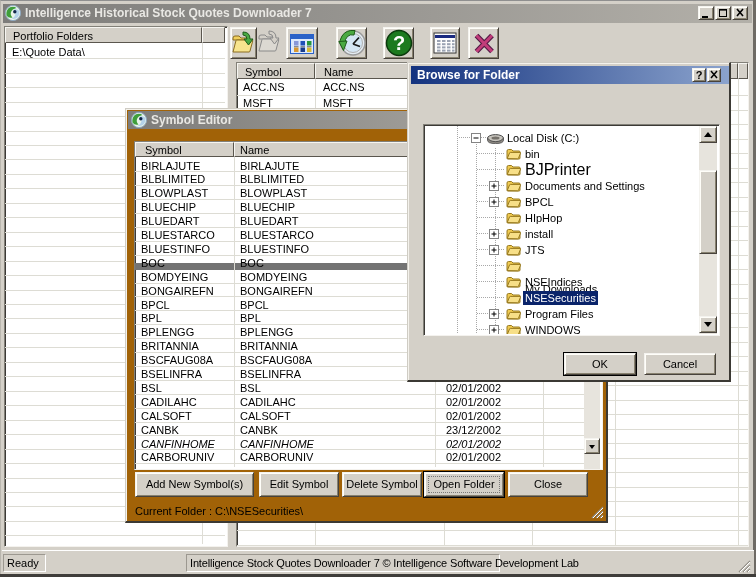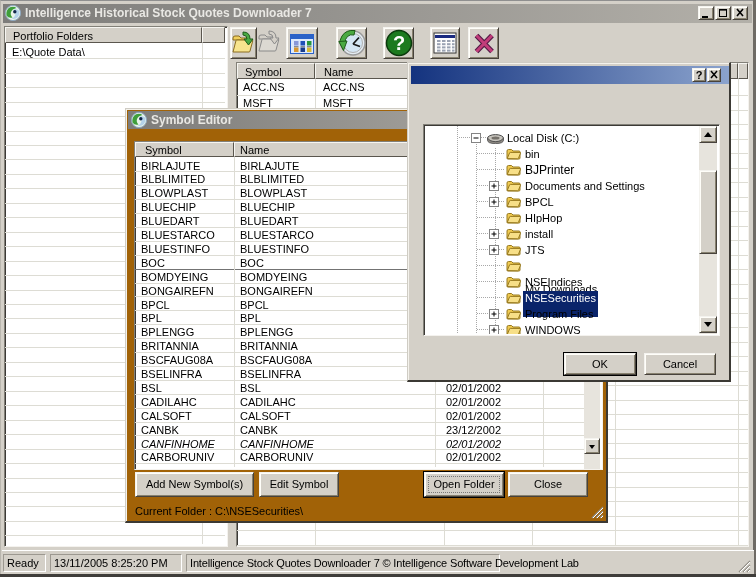--- a/index.html
+++ b/index.html
@@ -199,23 +199,20 @@
     <div class="abs btn" style="left:240px;top:4px;width:31px;height:32px;"><svg width="26" height="26" style="margin-top:3px;">
         <path d="M5.5 4.5 L21 20.5 M21 4.5 L5.5 20.5" stroke="#541a46" stroke-width="5.2"></path>
         <path d="M5.5 4.5 L21 20.5 M21 4.5 L5.5 20.5" stroke="#c23d7a" stroke-width="3"></path>
       </svg></div>
   </div>
 
 <div class="abs" style="left:2px;top:550px;width:752px;height:24px;background:#d4d0c8;border-top:1px solid #fff;">
   <div class="abs" style="left:1px;top:3px;width:43px;height:18px;border:1px solid #9c9890;border-right-color:#fff;border-bottom-color:#fff;">
       <span style="position:absolute;left:3px;top:2px;">Ready</span>
     </div>
-  <div class="abs" style="left:48px;top:3px;width:132px;height:18px;border:1px solid #9c9890;border-right-color:#fff;border-bottom-color:#fff;">
-      <span style="position:absolute;left:3px;top:2px;">13/11/2005 8:25:20 PM</span>
-    </div>
   <div class="abs" style="left:184px;top:3px;width:314px;height:18px;border:1px solid #9c9890;border-right-color:#fff;border-bottom-color:#fff;">
       <span style="position:absolute;left:3px;top:2px;letter-spacing:-0.16px;white-space:nowrap;">Intelligence Stock Quotes Downloader 7 © Intelligence Software Development Lab</span>
     </div>
   <svg class="abs" style="right:3px;bottom:1px;" width="13" height="13">
       <path d="M12 1 L1 12 M12 5 L5 12 M12 9 L9 12" stroke="#928e86" stroke-width="1.4"></path>
       <path d="M12 2 L2 12 M12 6 L6 12 M12 10 L10 12" stroke="#fff" stroke-width="1"></path>
     </svg>
 </div>
 
 <div class="abs" style="left:125px;top:108px;width:483px;height:415px;background:#a16207;border-top:1px solid #cfccc4;border-left:1px solid #cfccc4;border-right:2px solid #3b3934;border-bottom:2px solid #3b3934;box-shadow:inset 1px 1px 0 #f4f2ec;z-index:10;">
@@ -266,21 +263,21 @@
         <div class="abs" style="left:0;top:71px;width:449px;height:13.9px;border-bottom:1px solid #dddcd4;">
           <span class="abs" style="left:6px;top:1px;">BLUESTARCO</span>
           <span class="abs" style="left:105px;top:1px;">BLUESTARCO</span>
           <span class="abs" style="left:311px;top:1px;">02/01/2002</span>
         </div>
         <div class="abs" style="left:0;top:84.9px;width:449px;height:13.9px;border-bottom:1px solid #dddcd4;">
           <span class="abs" style="left:6px;top:1px;">BLUESTINFO</span>
           <span class="abs" style="left:105px;top:1px;">BLUESTINFO</span>
           <span class="abs" style="left:311px;top:1px;">02/01/2002</span>
         </div>
-        <div class="abs" style="left:0;top:98.8px;width:449px;height:13.9px;border-bottom:1px solid #737373;">
+        <div class="abs" style="left:0;top:98.8px;width:449px;height:13.9px;border-bottom:7px solid #737373;">
           <span class="abs" style="left:6px;top:1px;">BOC</span>
           <span class="abs" style="left:105px;top:1px;">BOC</span>
           <span class="abs" style="left:311px;top:1px;">02/01/2002</span>
         </div>
         <div class="abs" style="left:0;top:112.7px;width:449px;height:13.9px;border-bottom:1px solid #dddcd4;">
           <span class="abs" style="left:6px;top:1px;">BOMDYEING</span>
           <span class="abs" style="left:105px;top:1px;">BOMDYEING</span>
           <span class="abs" style="left:311px;top:1px;">02/01/2002</span>
         </div>
         <div class="abs" style="left:0;top:126.60000000000001px;width:449px;height:13.9px;border-bottom:1px solid #dddcd4;">
@@ -354,32 +351,34 @@
     <div class="abs" style="left:408px;top:15px;width:1px;height:310px;background:#dddcd4;"></div>
 
     <div class="abs" style="left:449px;top:15px;width:16px;height:312px;background:#e7e4dd;"></div>
     <div class="abs btn" style="left:449px;top:296px;width:16px;height:16px;"><svg width="14" height="14">
           <path d="M4 6 L10 6 L7 10 Z" fill="#000"></path>
         </svg></div>
   </div>
 
   <div class="abs btn" style="left:9px;top:363px;width:119px;height:25px;line-height:23px;">Add New Symbol(s)</div>
   <div class="abs btn" style="left:133px;top:363px;width:80px;height:25px;line-height:23px;">Edit Symbol</div>
+  <div class="abs btn" style="left:216px;top:363px;width:80px;height:25px;line-height:23px;">Delete Symbol</div>
   <div class="abs btn" style="left:298px;top:363px;width:80px;height:25px;line-height:23px;outline:1px solid #000;">Open Folder<div class="abs" style="left:3px;top:3px;right:3px;bottom:3px;border:1px dotted #777;"></div></div>
   <div class="abs" style="left:9px;top:396px;">Current Folder : C:\NSESecurities\</div>
 
   <div class="abs btn" style="left:382px;top:363px;width:80px;height:25px;line-height:23px;">Close</div>
   <svg class="abs" style="right:2px;bottom:2px;" width="13" height="13">
       <path d="M12 1 L1 12 M12 5 L5 12 M12 9 L9 12" stroke="#928e86" stroke-width="1.4"></path>
       <path d="M12 2 L2 12 M12 6 L6 12 M12 10 L10 12" stroke="#fff" stroke-width="1"></path>
     </svg>
 </div>
 
 <div class="abs" style="left:407px;top:62px;width:324px;height:320px;background:#d4d0c8;border-top:1px solid #cfccc4;border-left:1px solid #cfccc4;border-right:2px solid #3b3934;border-bottom:2px solid #3b3934;box-shadow:inset 1px 1px 0 #f4f2ec;z-index:20;">
   <div class="abs" style="left:3px;top:3px;width:318px;height:18px;background:linear-gradient(90deg,#14337f,#8ba3cd);"></div>
+  <div class="abs" style="left:9px;top:3px;height:18px;line-height:18px;font-weight:bold;color:#fff;font-size:12px;">Browse for Folder</div>
   <div class="abs btn" style="left:284px;top:5px;width:14px;height:14px;font-weight:bold;line-height:13px;">?</div>
   <div class="abs btn" style="left:299px;top:5px;width:14px;height:14px;"><svg width="12" height="12">
         <path d="M3 2 L9 9 M9 2 L3 9" stroke="#000" stroke-width="1.5"></path>
       </svg></div>
 
   <div class="abs sunken" style="left:15px;top:61px;width:297px;height:212px;background:#fff;">
     <div id="tree" class="abs" style="left:1px;top:1px;width:274px;height:208px;overflow:hidden;">
         <div class="abs" style="left:32px;top:0;width:1px;height:208px;background-image:repeating-linear-gradient(to bottom,#a8a8a8 0,#a8a8a8 1px,transparent 1px,transparent 2px);"></div>
         <div class="abs" style="left:51px;top:12px;width:1px;height:196px;background-image:repeating-linear-gradient(to bottom,#a8a8a8 0,#a8a8a8 1px,transparent 1px,transparent 2px);"></div>
         <div class="abs" style="left:70px;top:22px;width:1px;height:186px;background-image:repeating-linear-gradient(to bottom,#a8a8a8 0,#a8a8a8 1px,transparent 1px,transparent 2px);"></div>
@@ -399,21 +398,21 @@
         <svg class="abs" style="left:81px;top:22px;" width="15" height="12">
           <path d="M1 3 Q1 1.5 2.5 1.5 L5.5 1.5 L7 3 L13 3 Q14 3 14 4 L14 10 Q14 11 13 11 L2 11 Q1 11 1 10 Z" fill="#f0ca50" stroke="#96781e" stroke-width="1"></path>
           <path d="M1.2 10.6 L3.5 5 Q3.7 4.4 4.4 4.4 L14 4.4 Q14.8 4.4 14.5 5.2 L12.5 10.2 Q12.3 10.8 11.6 10.8 Z" fill="#f7df87" stroke="#96781e" stroke-width="1"></path>
         </svg>
         <div class="abs" style="left:100px;top:21px;height:14px;line-height:14px;font-size:11px;">bin</div>
         <div class="abs" style="left:52px;top:43px;width:28px;height:1px;background-image:repeating-linear-gradient(to right,#a8a8a8 0,#a8a8a8 1px,transparent 1px,transparent 2px);"></div>
         <svg class="abs" style="left:81px;top:38px;" width="15" height="12">
           <path d="M1 3 Q1 1.5 2.5 1.5 L5.5 1.5 L7 3 L13 3 Q14 3 14 4 L14 10 Q14 11 13 11 L2 11 Q1 11 1 10 Z" fill="#f0ca50" stroke="#96781e" stroke-width="1"></path>
           <path d="M1.2 10.6 L3.5 5 Q3.7 4.4 4.4 4.4 L14 4.4 Q14.8 4.4 14.5 5.2 L12.5 10.2 Q12.3 10.8 11.6 10.8 Z" fill="#f7df87" stroke="#96781e" stroke-width="1"></path>
         </svg>
-        <div class="abs" style="left:100px;top:37px;height:14px;line-height:14px;font-size:12px;">BJPrinter</div>
+        <div class="abs" style="left:100px;top:37px;height:14px;line-height:14px;font-size:16px;">BJPrinter</div>
         <div class="abs" style="left:52px;top:59px;width:28px;height:1px;background-image:repeating-linear-gradient(to right,#a8a8a8 0,#a8a8a8 1px,transparent 1px,transparent 2px);"></div>
         <div class="abs" style="left:64px;top:55px;width:10px;height:10px;background:#fff;border:1px solid #848484;">
           <svg width="8" height="8" style="position:absolute;left:0;top:0;">
             <path d="M1.5 4 L6.5 4 M4 1.5 L4 6.5" stroke="#000" stroke-width="1"></path>
           </svg>
         </div>
         <svg class="abs" style="left:81px;top:54px;" width="15" height="12">
           <path d="M1 3 Q1 1.5 2.5 1.5 L5.5 1.5 L7 3 L13 3 Q14 3 14 4 L14 10 Q14 11 13 11 L2 11 Q1 11 1 10 Z" fill="#f0ca50" stroke="#96781e" stroke-width="1"></path>
           <path d="M1.2 10.6 L3.5 5 Q3.7 4.4 4.4 4.4 L14 4.4 Q14.8 4.4 14.5 5.2 L12.5 10.2 Q12.3 10.8 11.6 10.8 Z" fill="#f7df87" stroke="#96781e" stroke-width="1"></path>
         </svg>
@@ -467,21 +466,21 @@
         <svg class="abs" style="left:81px;top:150px;" width="15" height="12">
           <path d="M1 3 Q1 1.5 2.5 1.5 L5.5 1.5 L7 3 L13 3 Q14 3 14 4 L14 10 Q14 11 13 11 L2 11 Q1 11 1 10 Z" fill="#f0ca50" stroke="#96781e" stroke-width="1"></path>
           <path d="M1.2 10.6 L3.5 5 Q3.7 4.4 4.4 4.4 L14 4.4 Q14.8 4.4 14.5 5.2 L12.5 10.2 Q12.3 10.8 11.6 10.8 Z" fill="#f7df87" stroke="#96781e" stroke-width="1"></path>
         </svg>
         <div class="abs" style="left:100px;top:149px;height:14px;line-height:14px;font-size:11px;">NSEIndices</div>
         <div class="abs" style="left:52px;top:171px;width:28px;height:1px;background-image:repeating-linear-gradient(to right,#a8a8a8 0,#a8a8a8 1px,transparent 1px,transparent 2px);"></div>
         <svg class="abs" style="left:81px;top:166px;" width="15" height="12">
           <path d="M1 3 Q1 1.5 2.5 1.5 L5.5 1.5 L7 3 L13 3 Q14 3 14 4 L14 10 Q14 11 13 11 L2 11 Q1 11 1 10 Z" fill="#f0ca50" stroke="#96781e" stroke-width="1"></path>
           <path d="M1.2 10.6 L3.5 5 Q3.7 4.4 4.4 4.4 L14 4.4 Q14.8 4.4 14.5 5.2 L12.5 10.2 Q12.3 10.8 11.6 10.8 Z" fill="#f7df87" stroke="#96781e" stroke-width="1"></path>
         </svg>
-        <div class="abs" style="left:98px;top:165px;height:26px;line-height:14px;background:#0a246a;color:#fff;padding:0 2px;font-size:11px;">NSESecurities</div>
+        <div class="abs" style="left:98px;top:165px;height:14px;line-height:14px;background:#0a246a;color:#fff;padding:0 2px;font-size:11px;">NSESecurities</div>
         <div class="abs" style="left:52px;top:187px;width:28px;height:1px;background-image:repeating-linear-gradient(to right,#a8a8a8 0,#a8a8a8 1px,transparent 1px,transparent 2px);"></div>
         <div class="abs" style="left:64px;top:183px;width:10px;height:10px;background:#fff;border:1px solid #848484;">
           <svg width="8" height="8" style="position:absolute;left:0;top:0;">
             <path d="M1.5 4 L6.5 4 M4 1.5 L4 6.5" stroke="#000" stroke-width="1"></path>
           </svg>
         </div>
         <svg class="abs" style="left:81px;top:182px;" width="15" height="12">
           <path d="M1 3 Q1 1.5 2.5 1.5 L5.5 1.5 L7 3 L13 3 Q14 3 14 4 L14 10 Q14 11 13 11 L2 11 Q1 11 1 10 Z" fill="#f0ca50" stroke="#96781e" stroke-width="1"></path>
           <path d="M1.2 10.6 L3.5 5 Q3.7 4.4 4.4 4.4 L14 4.4 Q14.8 4.4 14.5 5.2 L12.5 10.2 Q12.3 10.8 11.6 10.8 Z" fill="#f7df87" stroke="#96781e" stroke-width="1"></path>
         </svg>

